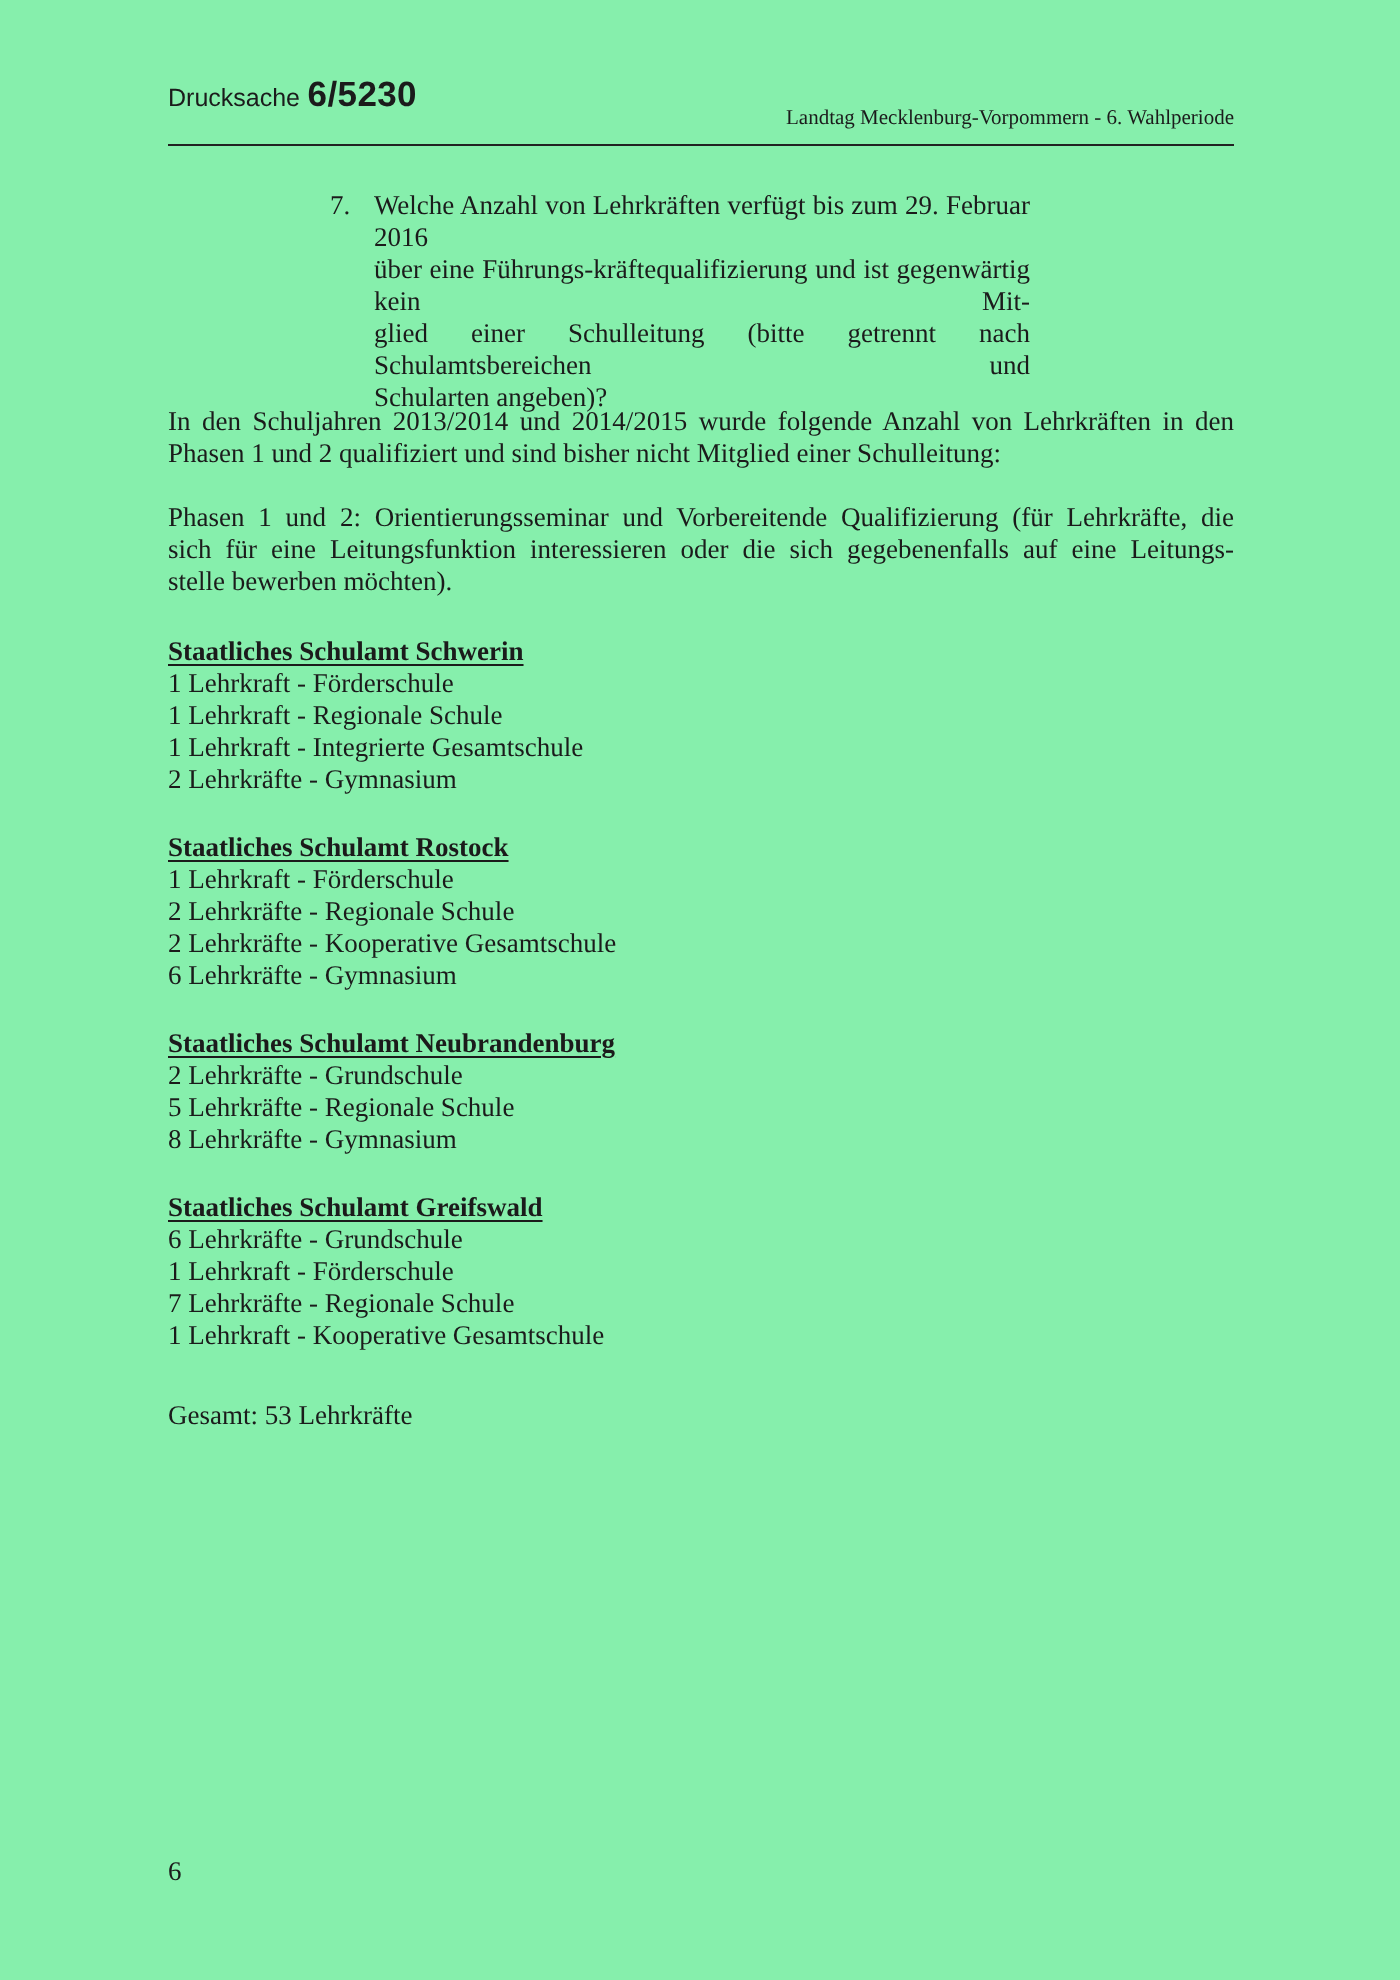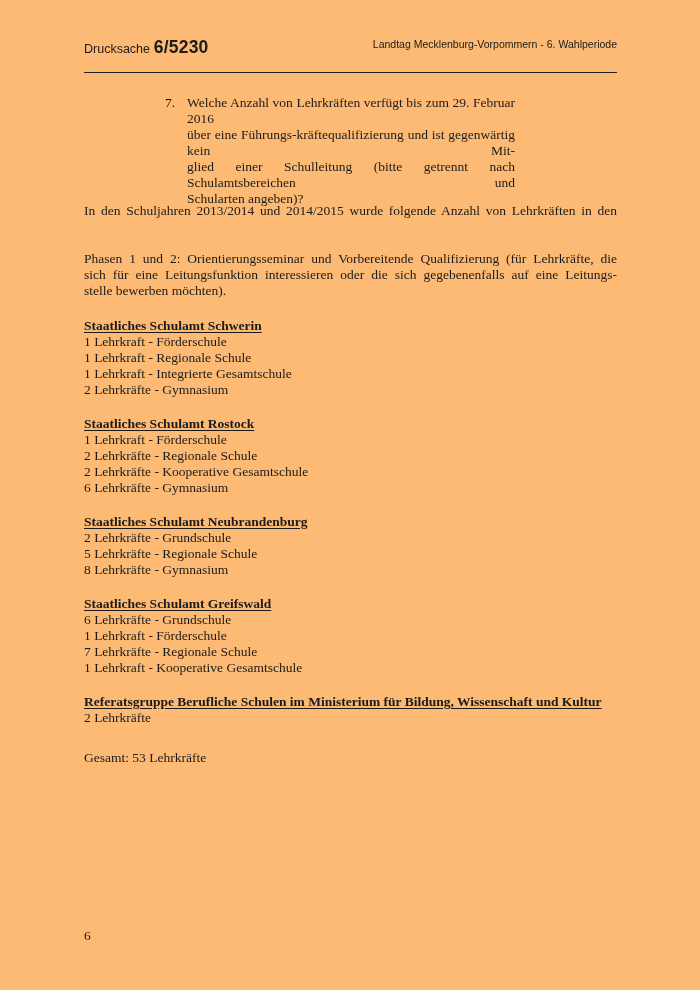--- a/index.html
+++ b/index.html
@@ -4,21 +4,21 @@
 <style>
   html, body {
     margin: 0;
     padding: 0;
     background: #ffffff;
   }
   #page {
     position: relative;
     width: 700px;
     height: 990px;
-    background: #fdba74;
+    background: #86efac;
     color: #1b1b1b;
     font-family: "Liberation Serif", "DejaVu Serif", serif;
     font-size: 13.5px;
     line-height: 16px;
     overflow: hidden;
   }
   
   .hdr-left {
     position: absolute;
     left: 84px;
@@ -31,22 +31,22 @@
     color: #1b1b1b;
   }
   .hdr-left .doc-number {
     font-size: 17.5px;
     font-weight: bold;
     letter-spacing: 0.2px;
   }
   .hdr-right {
     position: absolute;
     right: 83px;
-    top: 36px;
-    font-family: Liberation Sans, sans-serif;
+    top: 52px;
+    font-family: Liberation Serif, serif;
     font-size: 10.5px;
     color: #1b1b1b;
     white-space: nowrap;
   }
   .hdr-rule {
     position: absolute;
     left: 84px;
     top: 72px;
     width: 533px;
     height: 0;
@@ -133,20 +133,21 @@
     <div class="qtext">
       <div class="jl">Welche Anzahl von Lehrkräften verfügt bis zum 29. Februar 2016</div>
       <div class="jl">über eine Führungs-kräftequalifizierung und ist gegenwärtig kein Mit-</div>
       <div class="jl">glied einer Schulleitung (bitte getrennt nach Schulamtsbereichen und</div>
       <div class="ll">Schularten angeben)?</div>
     </div>
   </div>
 
   <div class="intro">
     <div class="jl">In den Schuljahren 2013/2014 und 2014/2015 wurde folgende Anzahl von Lehrkräften in den</div>
+    <div class="ll">Phasen 1 und 2 qualifiziert und sind bisher nicht Mitglied einer Schulleitung:</div>
   </div>
 
   <div class="phases">
     <div class="jl">Phasen 1 und 2: Orientierungsseminar und Vorbereitende Qualifizierung (für Lehrkräfte, die</div>
     <div class="jl">sich für eine Leitungsfunktion interessieren oder die sich gegebenenfalls auf eine Leitungs-</div>
     <div class="ll">stelle bewerben möchten).</div>
   </div>
 
   <div class="sections">
 
@@ -174,23 +175,19 @@
     </div>
 
     <div class="section">
       <div class="section-title">Staatliches Schulamt Greifswald</div>
       <div class="entry">6 Lehrkräfte - Grundschule</div>
       <div class="entry">1 Lehrkraft - Förderschule</div>
       <div class="entry">7 Lehrkräfte - Regionale Schule</div>
       <div class="entry">1 Lehrkraft - Kooperative Gesamtschule</div>
     </div>
 
-    <div class="section">
-      <div class="section-title">Referatsgruppe Berufliche Schulen im Ministerium für Bildung, Wissenschaft und Kultur</div>
-      <div class="entry">2 Lehrkräfte</div>
-    </div>
 
     <div class="total-line">Gesamt: 53 Lehrkräfte</div>
   </div>
 
   <div class="page-number">6</div>
 
 </div>
 
 </body></html>

